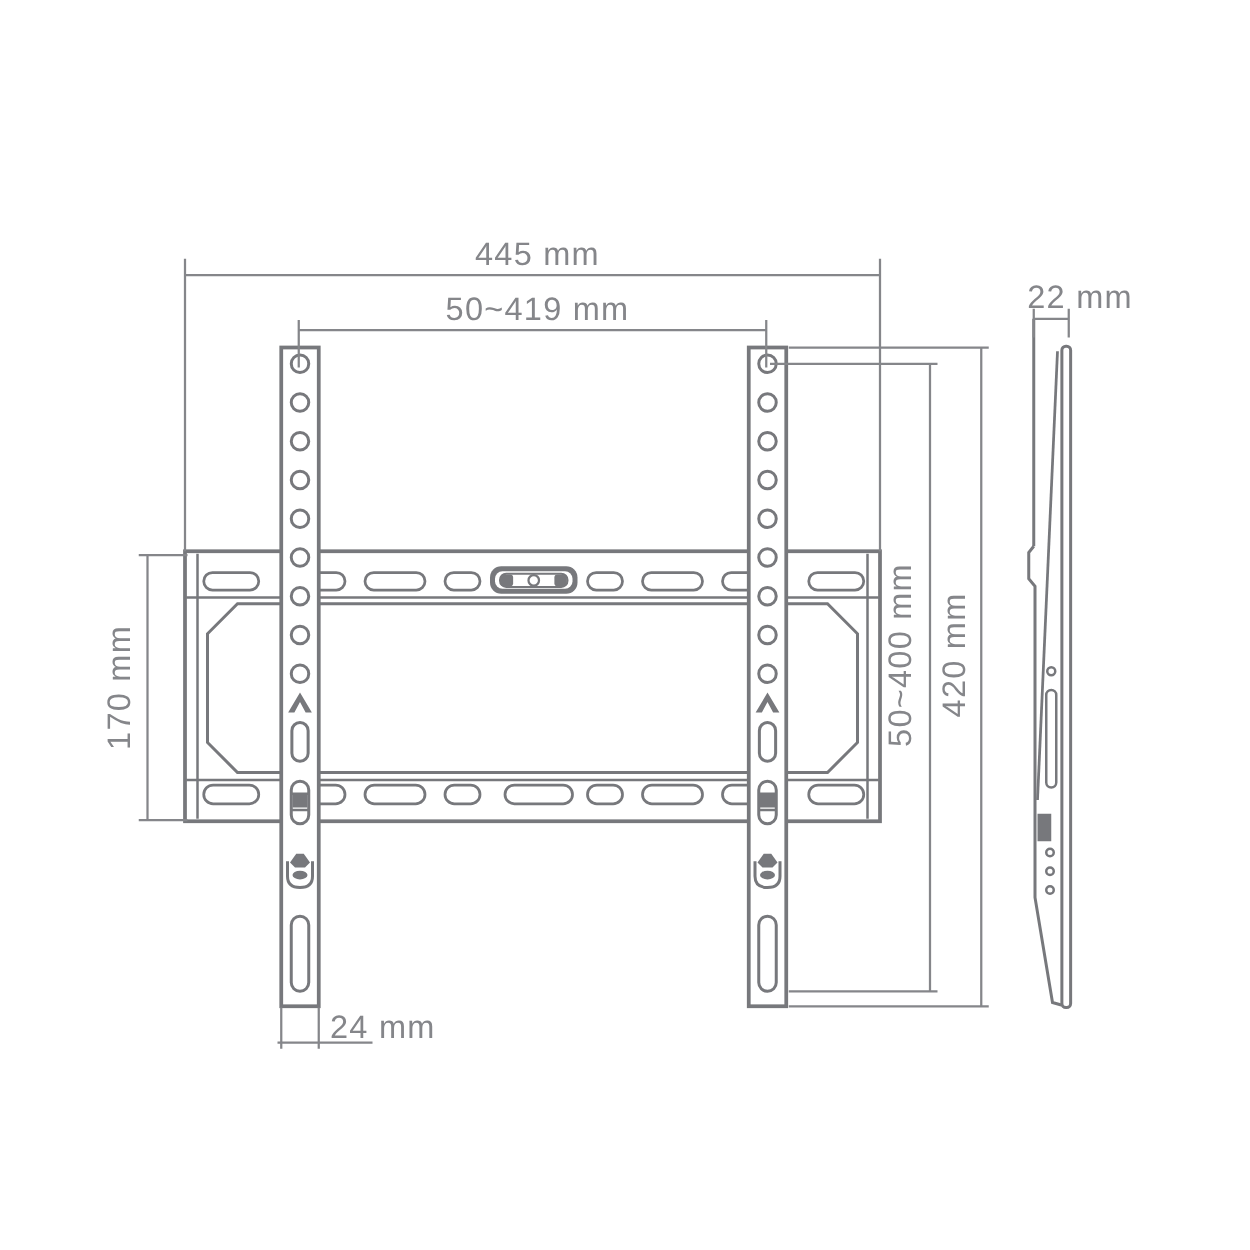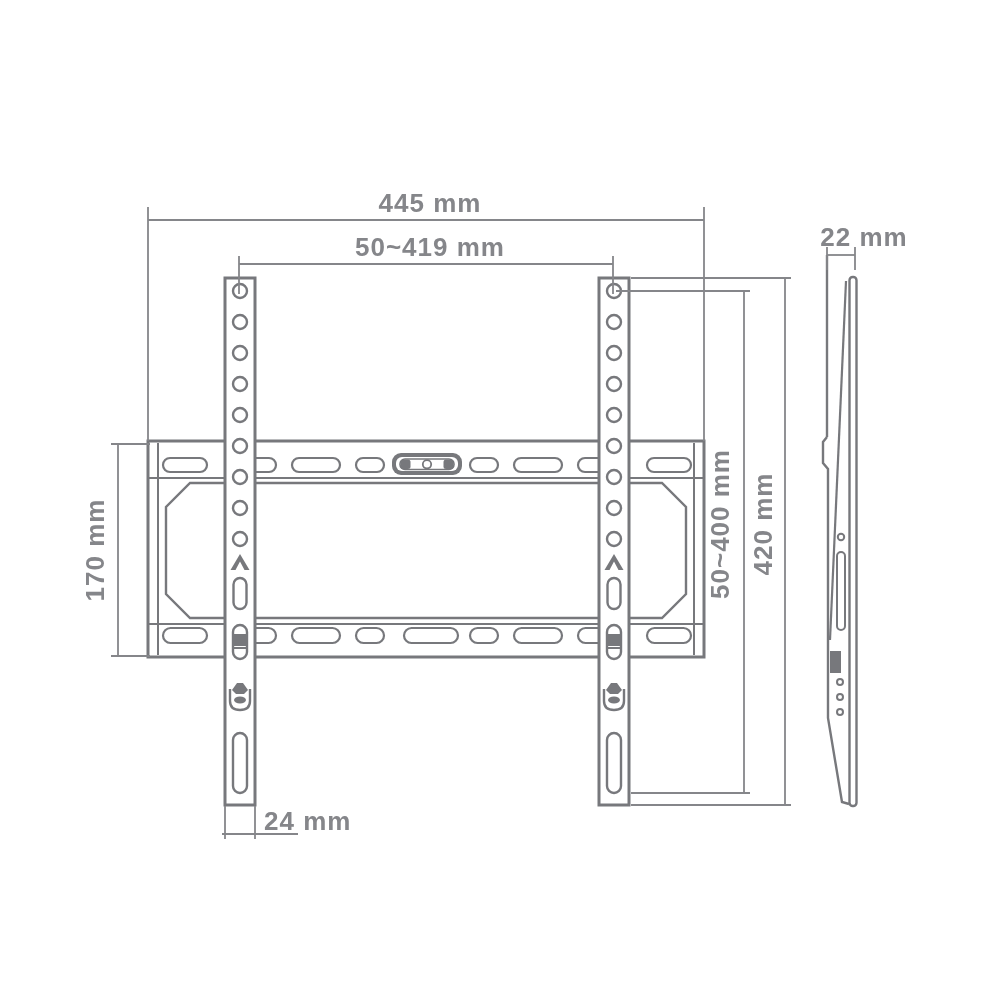--- a/index.html
+++ b/index.html
@@ -1,17 +1,17 @@
 <!DOCTYPE html>
 <html><head>
 <meta charset="utf-8">
 <style>
   html,body{margin:0;padding:0;background:#ffffff;}
   .stage{position:relative;width:1000px;height:1000px;background:#ffffff;overflow:hidden;
-         font-family:"Liberation Sans", sans-serif;font-weight:bold;}
+         font-family:"Liberation Sans", sans-serif;}
   svg text{font-family:"Liberation Sans", sans-serif;font-size:26px;fill:#85868a;letter-spacing:1px;}
 </style>
 </head>
 <body>
 
 <div class="stage">
 <svg id="dwg" width="1000" height="1000" viewBox="0 0 1000 1000">
 
   <g id="front-view" fill="none" stroke="#77787c" stroke-width="3">
 

